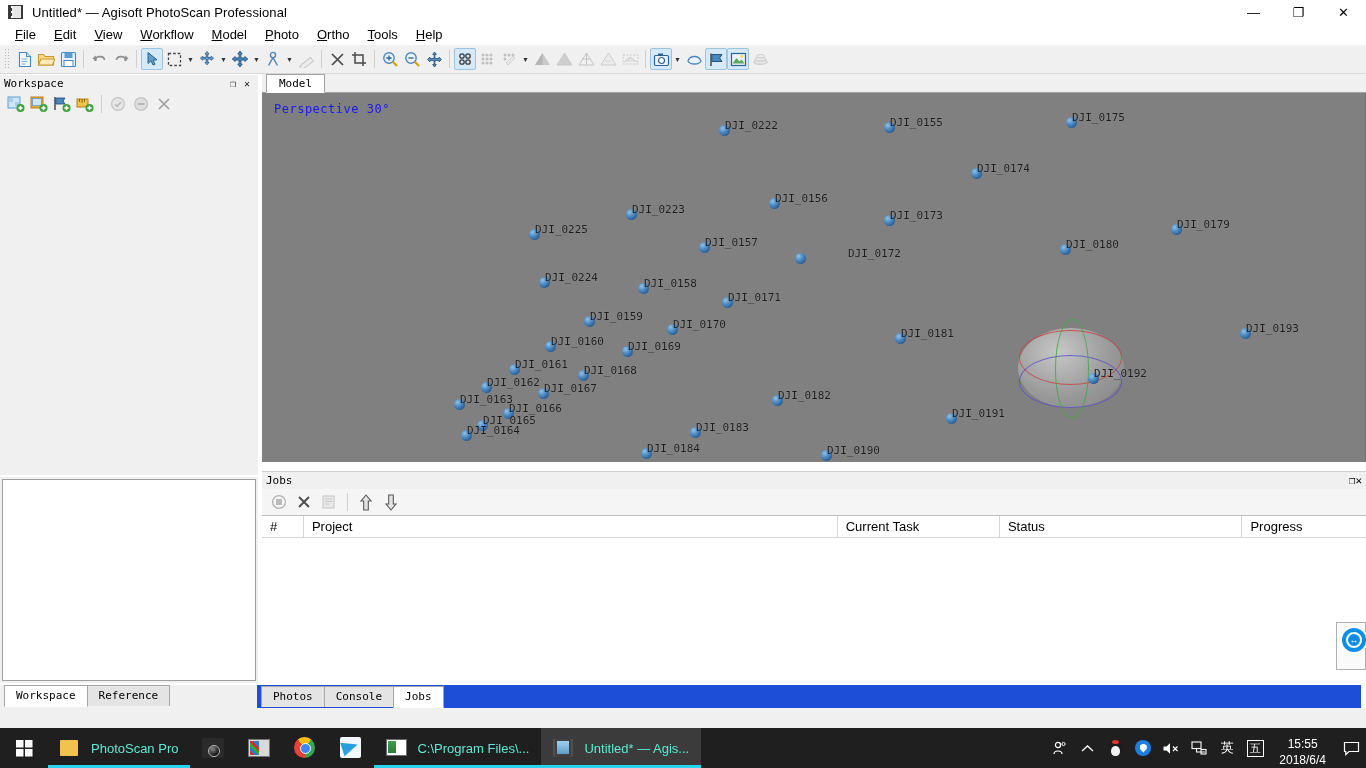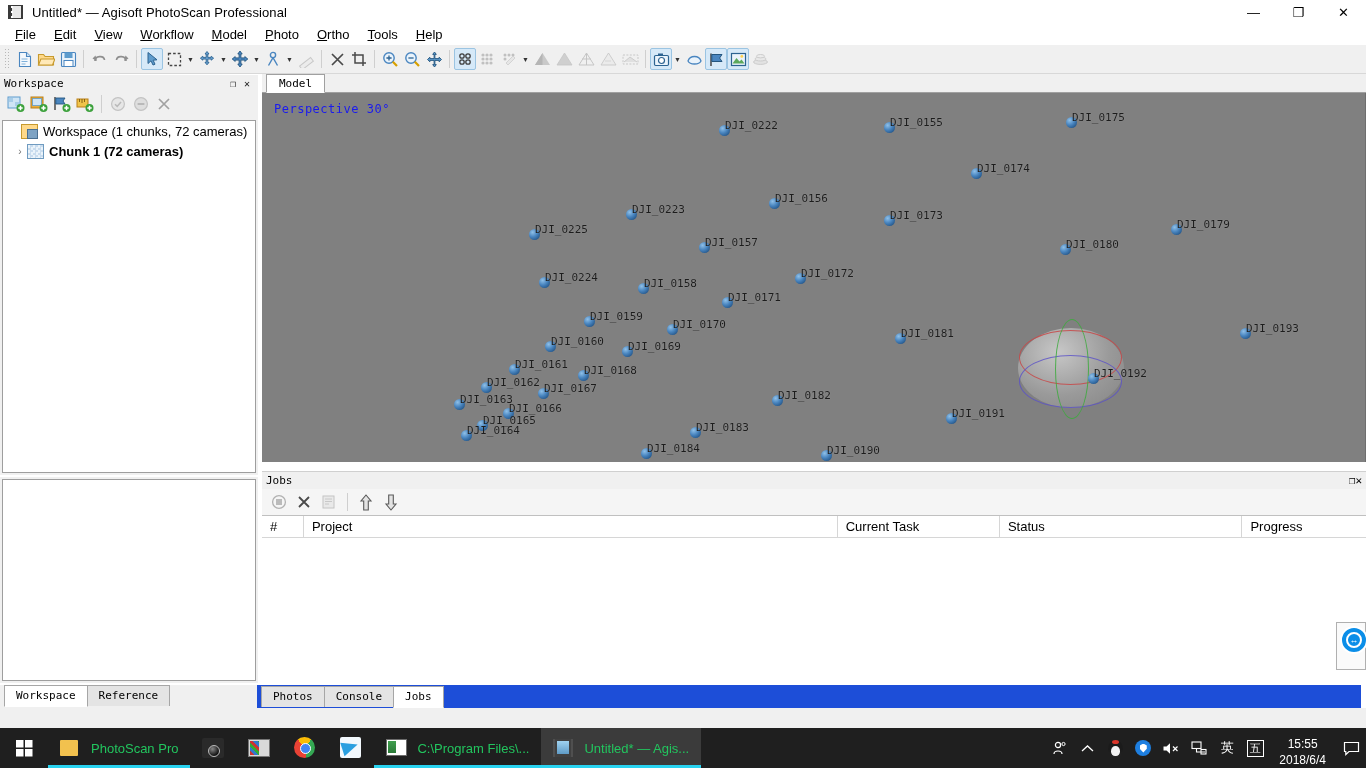--- a/index.html
+++ b/index.html
@@ -274,21 +274,21 @@
   .win-logo {
     width: 17px; height: 17px;
     background:
       linear-gradient(#fff,#fff) 0 0/7.5px 7.5px no-repeat,
       linear-gradient(#fff,#fff) 9.5px 0/7.5px 7.5px no-repeat,
       linear-gradient(#fff,#fff) 0 9.5px/7.5px 7.5px no-repeat,
       linear-gradient(#fff,#fff) 9.5px 9.5px/7.5px 7.5px no-repeat;
   }
   .task-btn {
     height: 40px; display: flex; align-items: center; gap: 9px;
-    padding: 0 12px; position: relative; color: #22c55e; font-size: 13px;
+    padding: 0 12px; position: relative; color: #5eead4; font-size: 13px;
     white-space: nowrap;
   }
   .task-btn.running::after {
     content: ""; position: absolute; left: 0; bottom: 0; width: 100%;
     height: 3px; background: #29d3f0;
   }
   .task-btn.active { background: #3b3b3b; }
   .tb-icon { width: 22px; height: 22px; flex: 0 0 auto; position: relative; }
   .ic-folder {
     background: #f2c14e; border-radius: 1px;
@@ -691,32 +691,20 @@
             <circle cx="8" cy="8" r="6.4" fill="#c9c9c9" stroke="#8d8d8d" stroke-width="1.2"></circle>
             <path d="M4.6 8 H11.4" stroke="#6f6f6f" stroke-width="1.8"></path>
           </svg>
       </div>
       <div class="tb-btn">
         <svg width="16" height="16" viewBox="0 0 16 16" opacity=".6">
             <path d="M3 3 L13 13 M13 3 L3 13" stroke="#6e6e6e" stroke-width="1.7"></path>
           </svg>
       </div>
     </div>
-    <div class="ws-tree" id="ws-tree">
-        <div class="tree-row" style="padding-left: 4px;">
-          <span class="tree-expander"></span>
-          <span class="tree-icon ws-icon-proj"></span>
-          <span>Workspace (1 chunks, 72 cameras)</span>
-        </div>
-        <div class="tree-row" style="padding-left: 10px;">
-          <span class="tree-expander">›</span>
-          <span class="tree-icon ws-icon-chunk"></span>
-          <span class="bold">Chunk 1 (72 cameras)</span>
-        </div>
-      </div>
   </div>
 
   <div class="ws-lower">
     <div class="ws-lower-inner"></div>
   </div>
 
   <div class="left-tabs" id="left-tabs">
       <div class="tab selected">Workspace</div>
       <div class="tab">Reference</div>
     </div>
@@ -770,21 +758,21 @@
         <span class="lbl">DJI_0225</span>
       </div>
       <div class="cam" style="left: 437px; top: 143px;">
         <span class="dot"></span>
         <span class="lbl">DJI_0157</span>
       </div>
       <div class="cam" style="left: 798px; top: 145px;">
         <span class="dot"></span>
         <span class="lbl">DJI_0180</span>
       </div>
-      <div class="cam" style="left: 533px; top: 174px;">
+      <div class="cam" style="left: 533px; top: 154px; gap: 47px;">
         <span class="dot"></span>
         <span class="lbl">DJI_0172</span>
       </div>
       <div class="cam" style="left: 277px; top: 178px;">
         <span class="dot"></span>
         <span class="lbl">DJI_0224</span>
       </div>
       <div class="cam" style="left: 376px; top: 184px;">
         <span class="dot"></span>
         <span class="lbl">DJI_0158</span>

